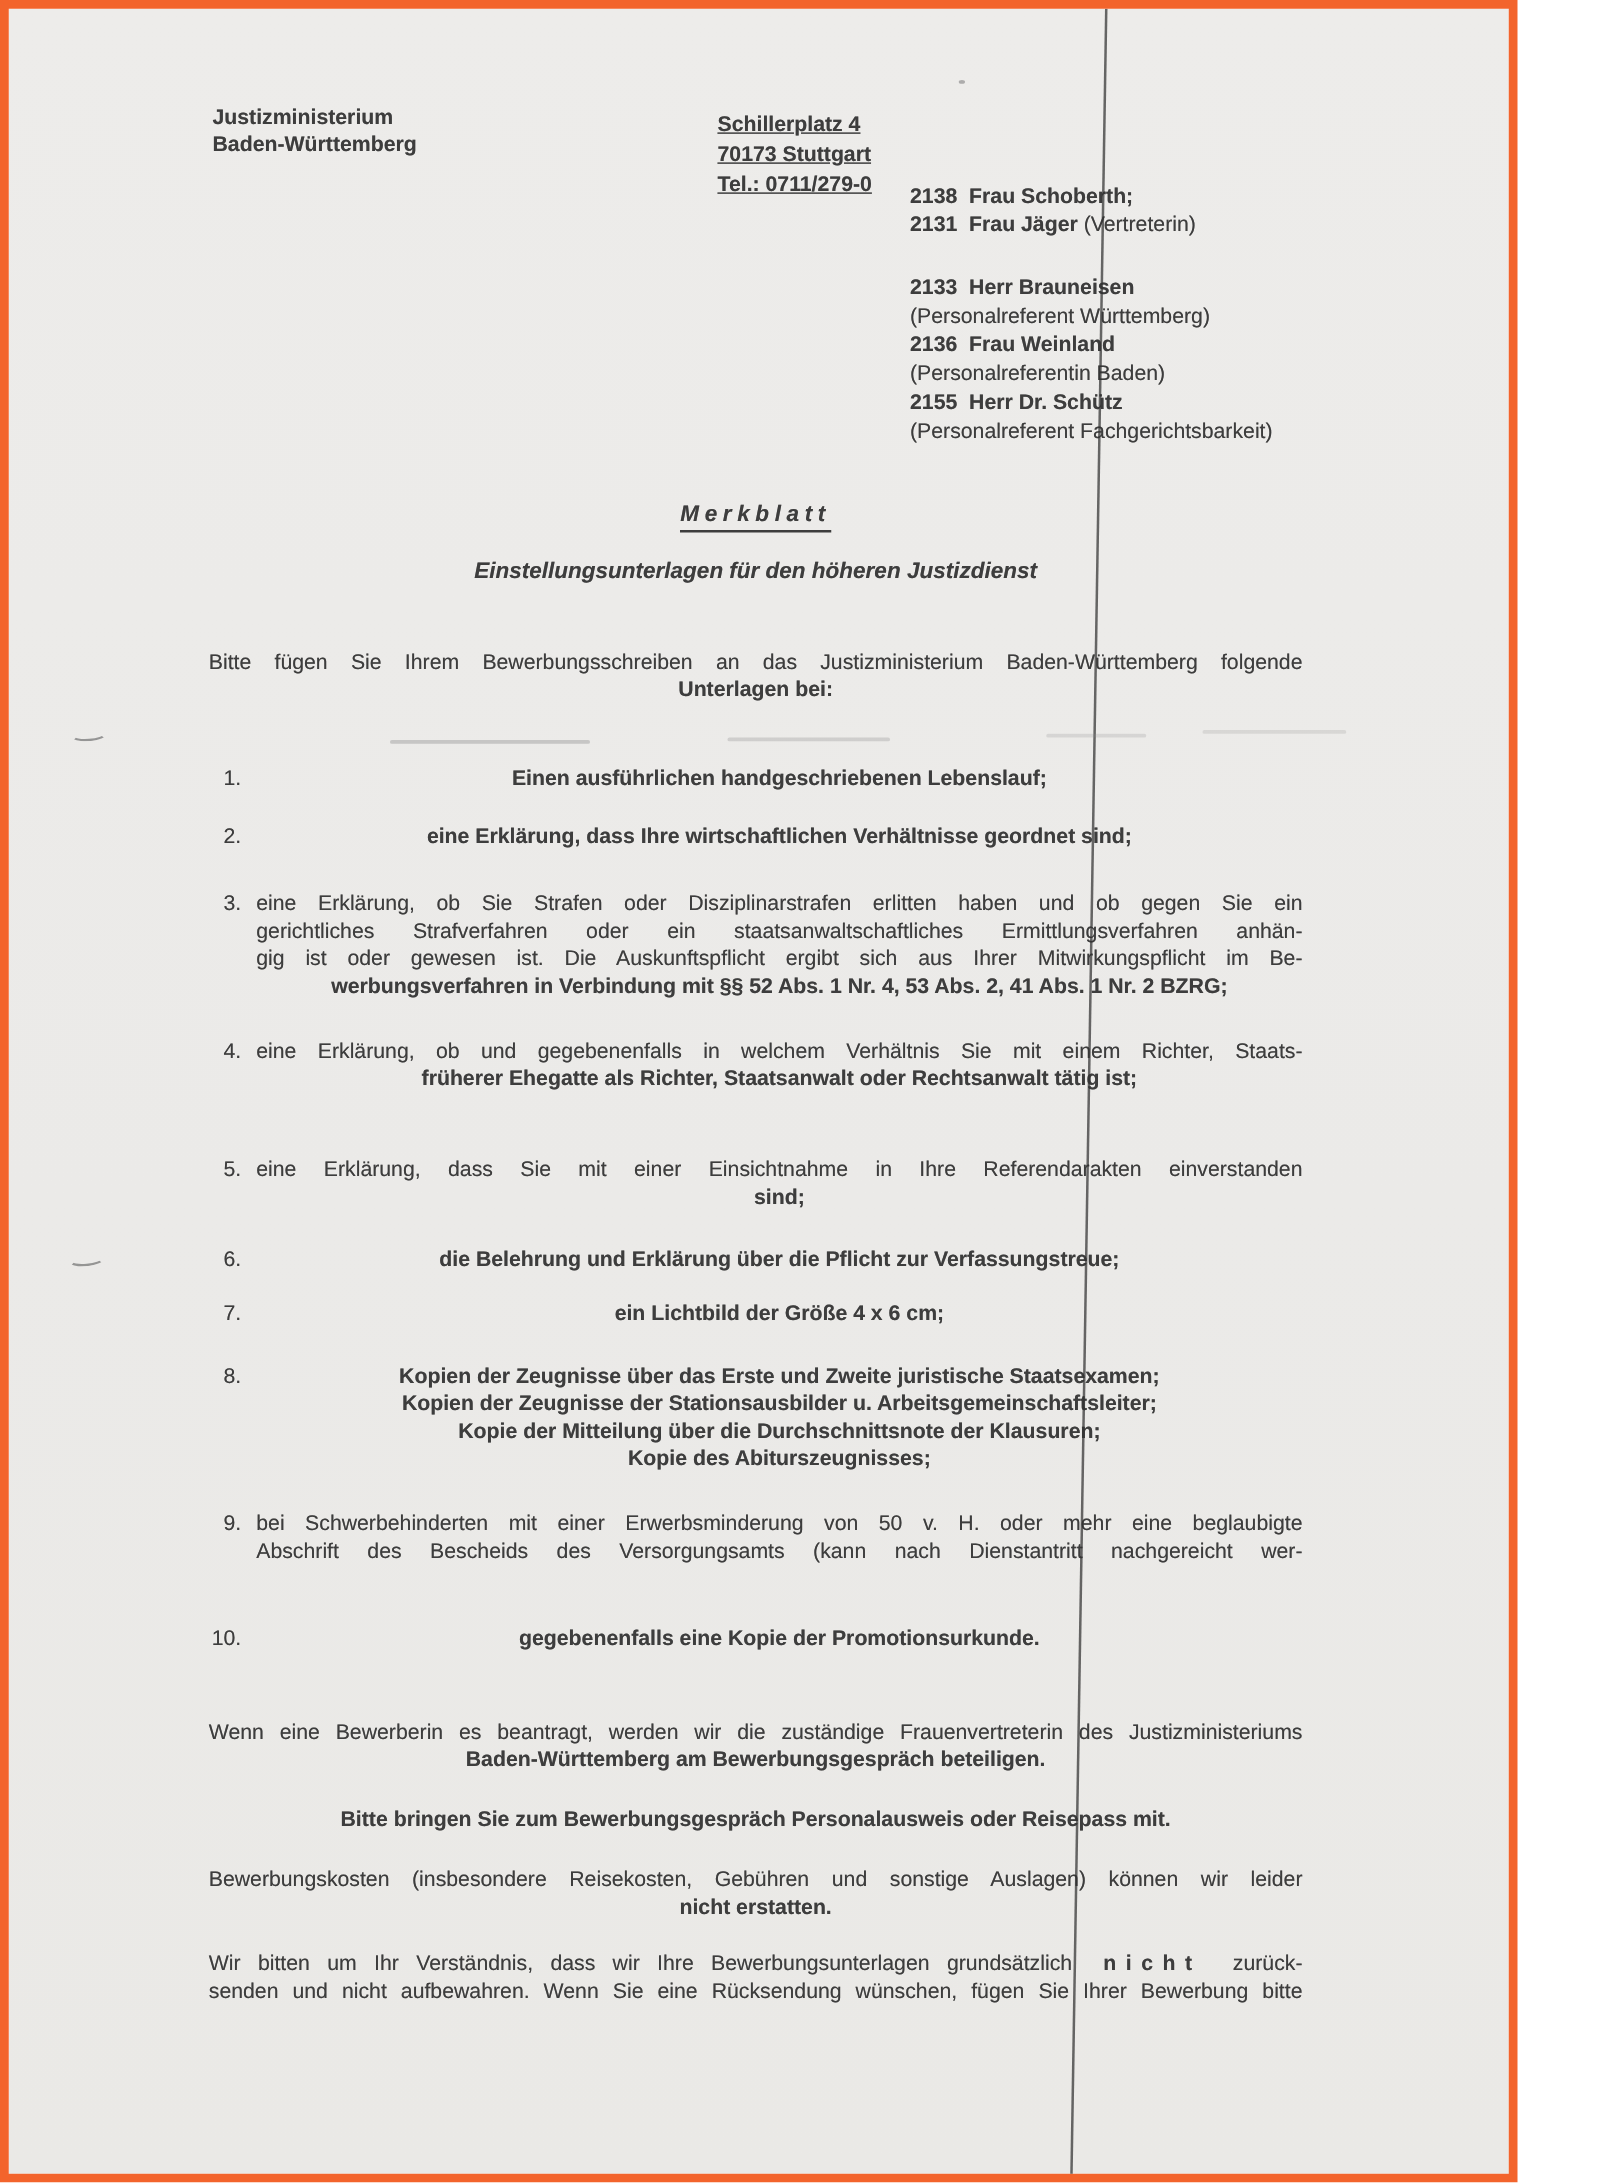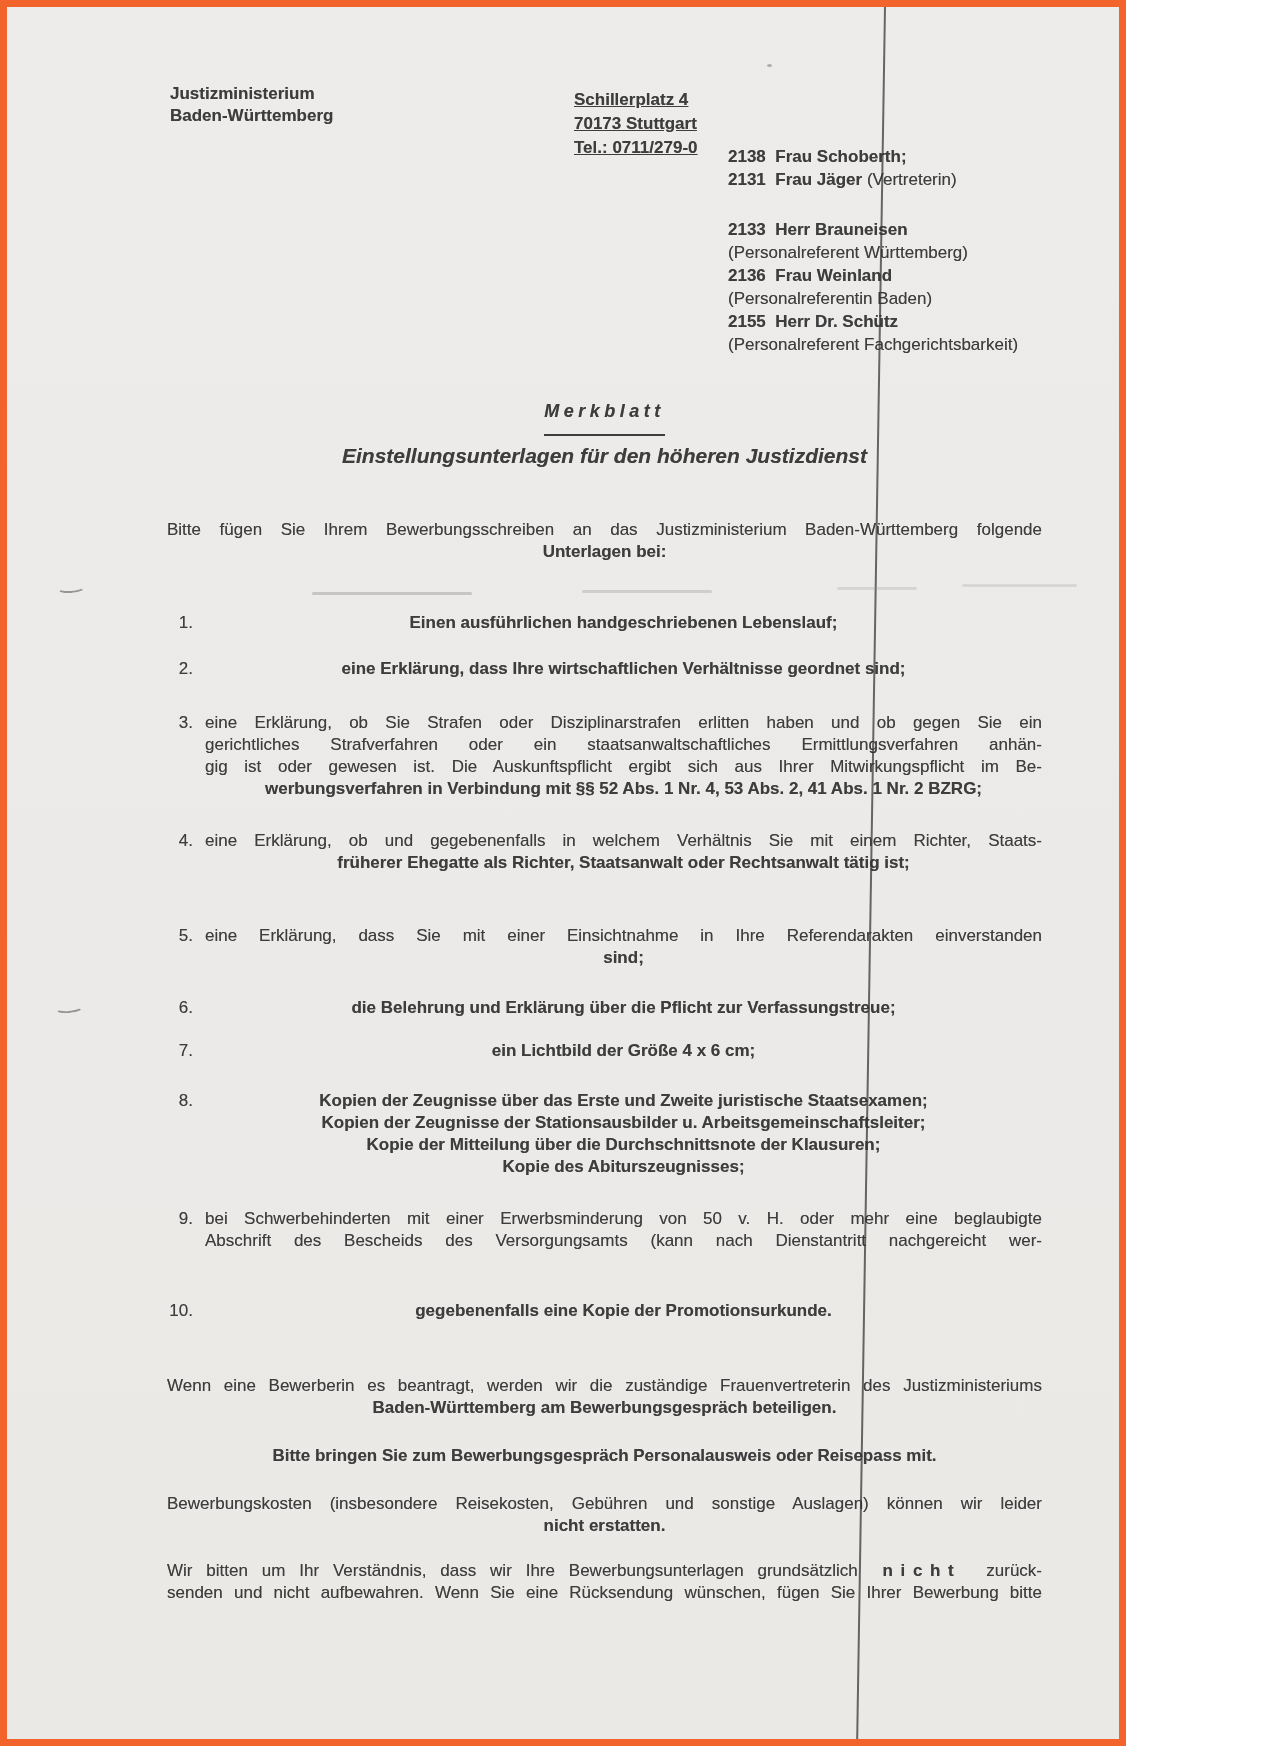--- a/index.html
+++ b/index.html
@@ -3,21 +3,21 @@
 <meta charset="utf-8">
 <style>
   :root{
     --frame:#f3642c;
     --paper:#ebeae8;
     --ink:#3d3d3d;
   }
   html,body{margin:0;padding:0;background:#ffffff;}
   .page{
     position:relative;
-    width:1126px;height:1746px;
+    width:1214px;height:1746px;
     box-sizing:border-box;
     border:7px solid var(--frame);
     background:linear-gradient(180deg,#edecea 0%,#ebeae8 55%,#eae9e6 100%);
     overflow:hidden;
     font-family:"Liberation Sans","DejaVu Sans",sans-serif;
     color:var(--ink);
     font-size:17px;
     line-height:22px;
     text-shadow:0 0 0.5px rgba(64,64,64,0.55);
   }
@@ -29,24 +29,24 @@
   .contacts{left:721px;top:138px;line-height:23px;}
   .contact-line{white-space:pre-wrap;}
   .contact-gap{margin-top:27px;}
   
   .title-wrap{left:160px;top:393px;width:875px;text-align:center;}
   .doc-title{
     display:inline-block;
     font-weight:bold;font-style:italic;font-size:18px;
     letter-spacing:4.5px;
     border-bottom:2px solid currentColor;
-    padding-bottom:12px;
+    padding-bottom:2px;
   }
   .subtitle-wrap{left:160px;top:438px;width:875px;text-align:center;}
-  .doc-subtitle{font-weight:bold;font-style:italic;font-size:21px;}
+  .doc-subtitle{font-weight:bold;font-style:italic;font-size:18px;}
   
   .para{left:160px;width:875px;}
   .jl{text-align:justify;text-align-last:justify;-moz-text-align-last:justify;}
   .nl{text-align:center;font-weight:bold;}
   .item{left:160px;width:875px;display:flex;}
   .item .num{width:26px;flex:0 0 26px;text-align:right;margin-right:12px;}
   .item .itext{flex:1 1 auto;min-width:0;}
   .nicht{font-weight:bold;letter-spacing:0.45em;margin:0 11px;}
   
   .fold-line{

